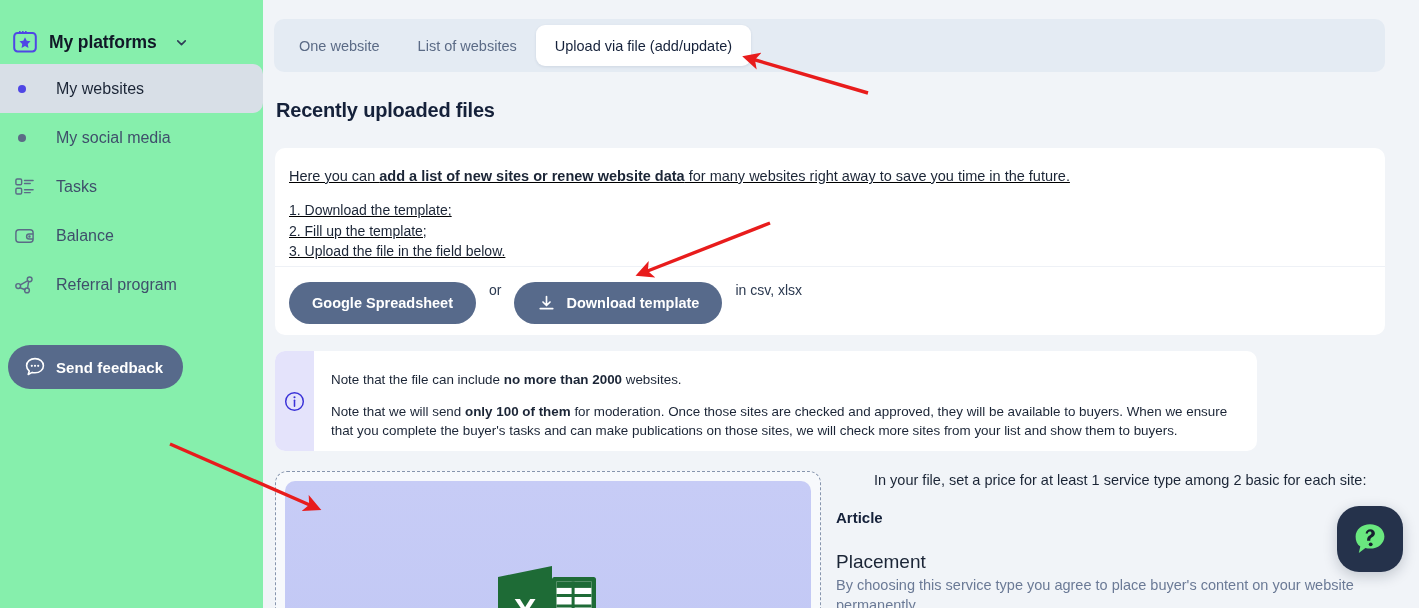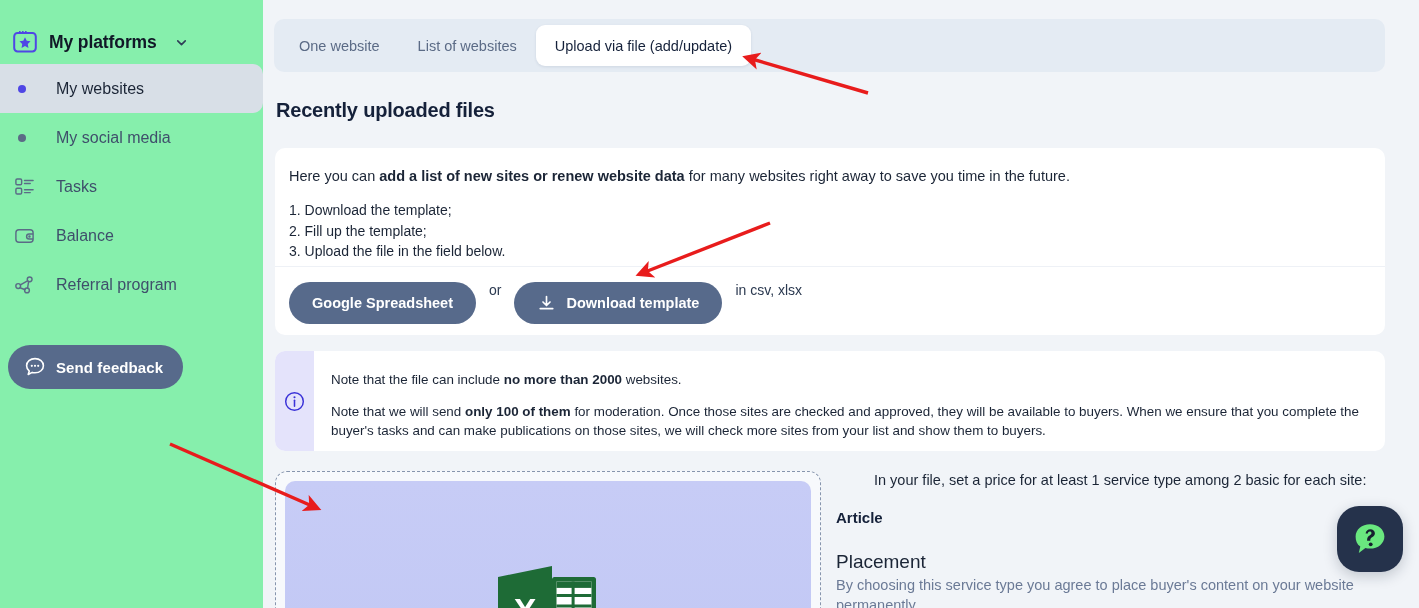--- a/index.html
+++ b/index.html
@@ -176,21 +176,21 @@
     background: #ffffff;
     border-radius: 10px;
   }
 
   .card-instructions {
     left: 12px;
     top: 148px;
     width: 1110px;
     height: 187px;
   }
-  .instr-body { padding: 18px 19px 0 14px; }
+  .instr-body { padding: 18px 19px 0 14px; text-decoration: underline; }
   .instr-lead {
     font-size: 14.5px;
     color: #1b2536;
     line-height: 1.4;
   }
   .instr-lead b { font-weight: 700; }
   .instr-steps {
     margin-top: 14px;
     font-size: 14px;
     color: #1b2536;
@@ -225,21 +225,21 @@
     border: none;
     cursor: pointer;
     white-space: nowrap;
   }
   .or-text { font-size: 14px; color: #2b3950; }
   .fmt-text { font-size: 14px; color: #2b3950; }
 
   .card-note {
     left: 12px;
     top: 351px;
-    width: 1110px;
+    width: 982px;
     height: 100px;
     display: flex;
     overflow: hidden;
   }
   .note-stripe {
     width: 39px;
     flex: 0 0 39px;
     background: #e4e3fb;
     display: flex;
     align-items: center;

